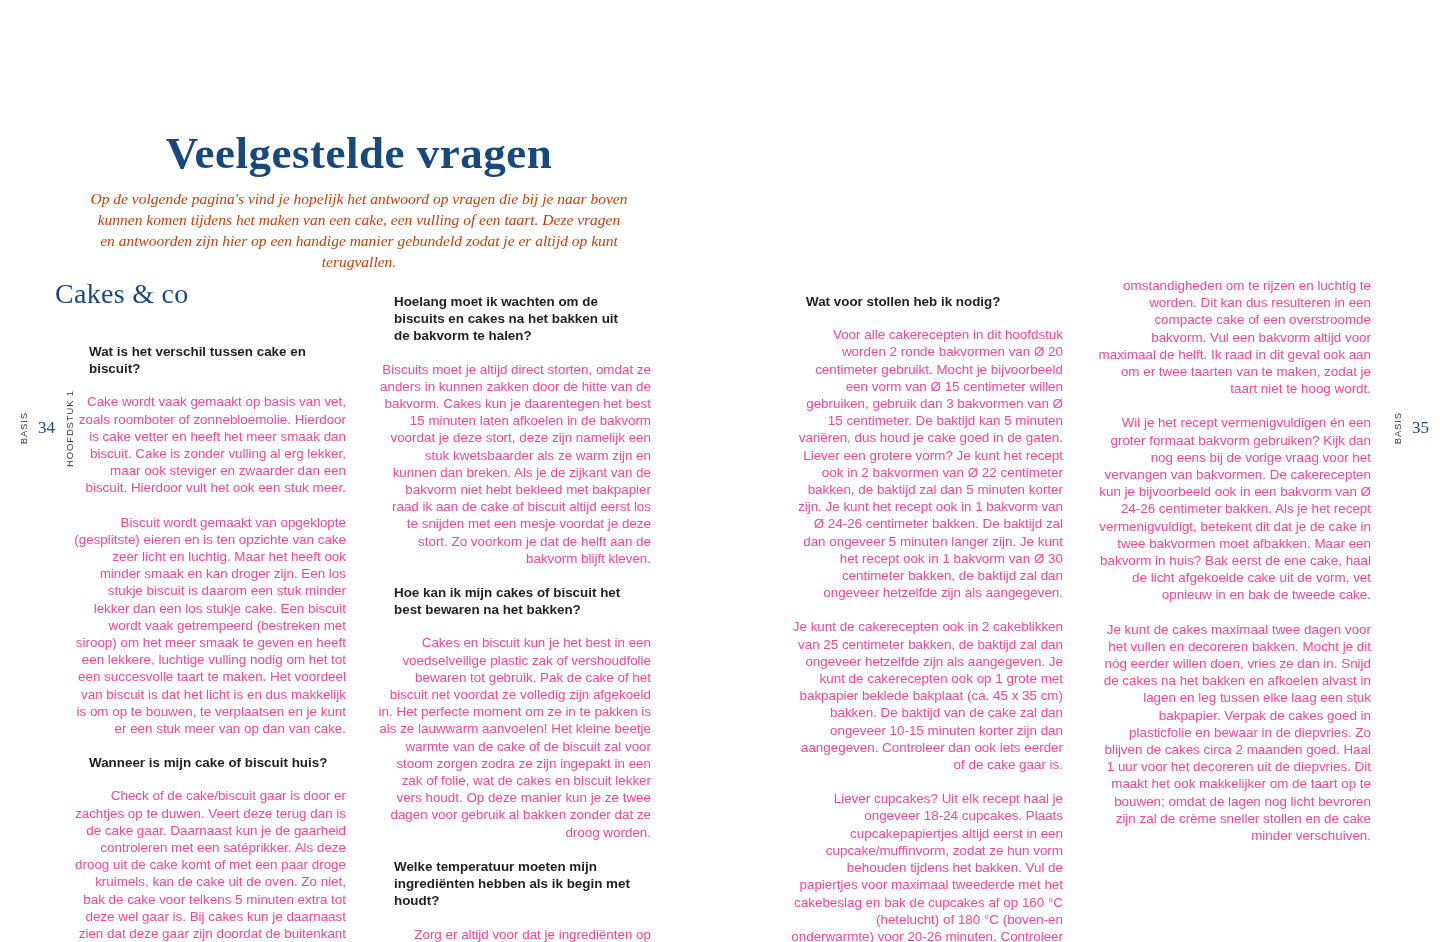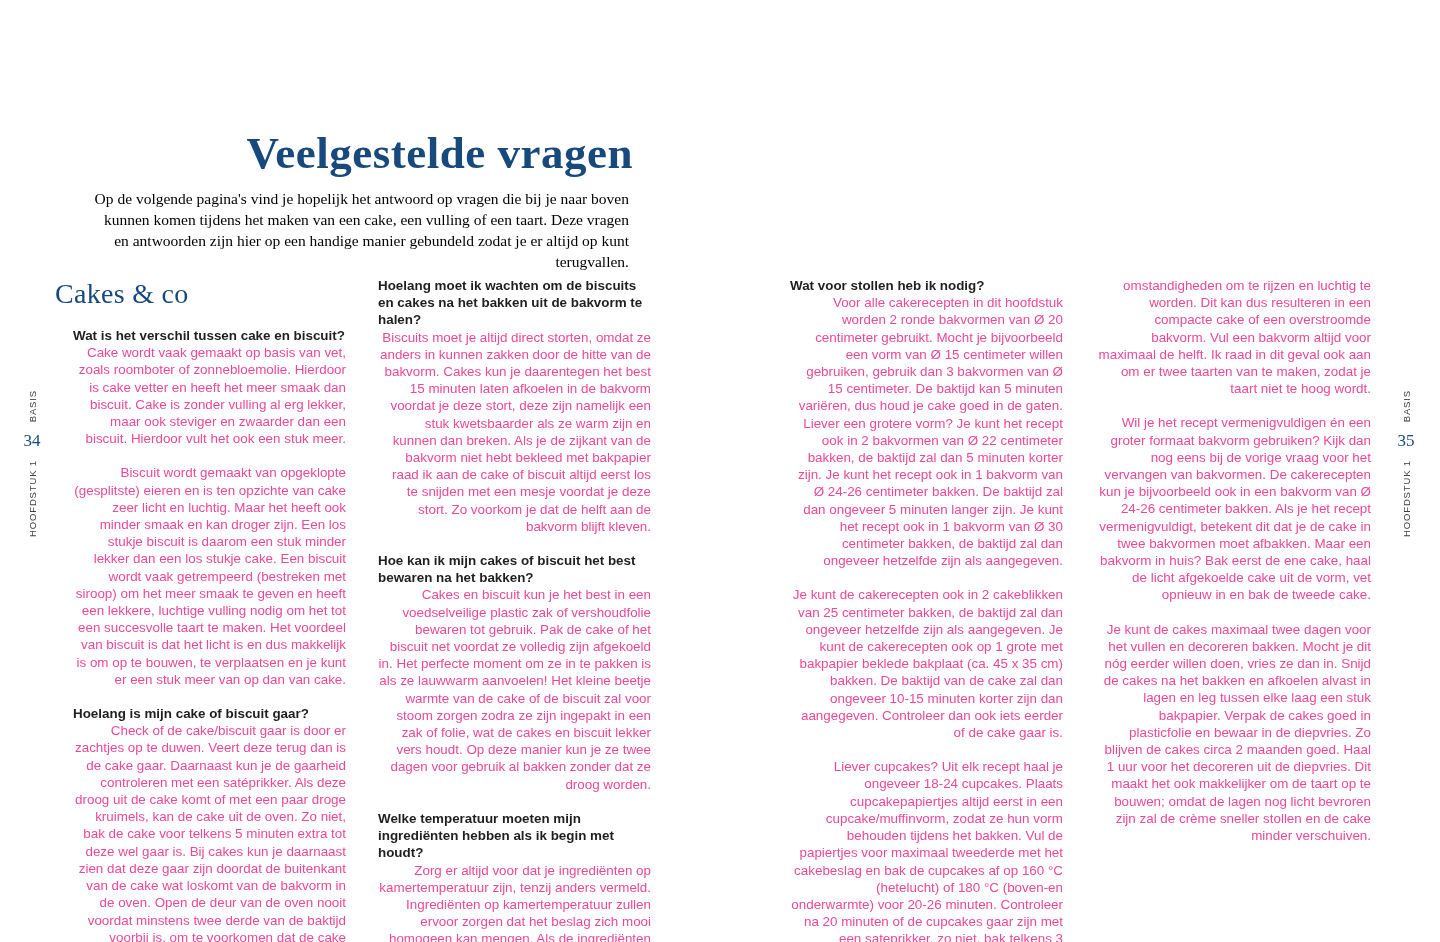--- a/index.html
+++ b/index.html
@@ -15,38 +15,39 @@
     font-family: "Liberation Sans", sans-serif;
     color: #2e2e2e;
   }
 
   
   .header {
     position: absolute;
     left: 85px;
     top: 128px;
     width: 548px;
-    text-align: right;
+    text-align: center;
   }
   .main-title {
     font-family: "Liberation Serif", serif;
     font-weight: 600;
     font-size: 45px;
     line-height: 50px;
     color: #17497d;
     margin: 0 0 10px 0;
     letter-spacing: 0.5px;
   }
   .intro {
     font-family: "Liberation Serif", serif;
     font-size: 15.5px;
     line-height: 21px;
-    color: #000000;
+    color: #c2410c;
     margin: 8px auto;
     width: 540px;
+    font-style: italic;
   }
 
   
   .section-heading {
     position: absolute;
     left: 55px;
     top: 278px;
     font-family: "Liberation Serif", serif;
     font-weight: 500;
     font-size: 28px;
@@ -66,36 +67,36 @@
   #col-0 { left: 73px;   top: 327px; }
   #col-1 { left: 378px;  top: 277px; }
   #col-2 { left: 790px;  top: 277px; }
   #col-3 { left: 1098px; top: 277px; }
 
   .col h3.q {
     font-size: 13.4px;
     line-height: 17.2px;
     font-weight: bold;
     color: #1f1f1f;
-    margin: 0;
+    margin: 16px;
   }
   .col p.p {
     margin: 0 0 17px 0;
     color: #ec4899;
     text-align: right;
   }
   .col p.p:last-child { margin-bottom: 0; }
 
   
   .rail {
     position: absolute;
     top: 390px;
     width: 28px;
     display: flex;
-    flex-direction: column;
+    flex-direction: row;
     align-items: center;
     gap: 9px;
   }
   .rail-left  { left: 18px; }
   .rail-right { left: 1392px; }
   .v-label {
     writing-mode: vertical-rl;
     transform: rotate(180deg);
     font-family: "Liberation Sans", sans-serif;
     font-size: 9.5px;
@@ -128,21 +129,21 @@
   <h1 class="main-title">Veelgestelde vragen</h1>
   <p class="intro">Op de volgende pagina's vind je hopelijk het antwoord op vragen die bij je naar boven kunnen komen tijdens het maken van een cake, een vulling of een taart. Deze vragen en antwoorden zijn hier op een handige manier gebundeld zodat je er altijd op kunt terugvallen.</p>
 </div>
 
 <h2 class="section-heading">Cakes &amp; co</h2>
 
 <div class="col" id="col-0">
     <h3 class="q">Wat is het verschil tussen cake en biscuit?</h3>
     <p class="p">Cake wordt vaak gemaakt op basis van vet, zoals roomboter of zonnebloemolie. Hierdoor is cake vetter en heeft het meer smaak dan biscuit. Cake is zonder vulling al erg lekker, maar ook steviger en zwaarder dan een biscuit. Hierdoor vult het ook een stuk meer.</p>
     <p class="p">Biscuit wordt gemaakt van opgeklopte (gesplitste) eieren en is ten opzichte van cake zeer licht en luchtig. Maar het heeft ook minder smaak en kan droger zijn. Een los stukje biscuit is daarom een stuk minder lekker dan een los stukje cake. Een biscuit wordt vaak getrempeerd (bestreken met siroop) om het meer smaak te geven en heeft een lekkere, luchtige vulling nodig om het tot een succesvolle taart te maken. Het voordeel van biscuit is dat het licht is en dus makkelijk is om op te bouwen, te verplaatsen en je kunt er een stuk meer van op dan van cake.</p>
-    <h3 class="q">Hoelang is mijn cake of biscuit gaar?</h3>
+    <h3 class="q">Wanneer is mijn cake of biscuit huis?</h3>
     <p class="p">Check of de cake/biscuit gaar is door er zachtjes op te duwen. Veert deze terug dan is de cake gaar. Daarnaast kun je de gaarheid controleren met een satéprikker. Als deze droog uit de cake komt of met een paar droge kruimels, kan de cake uit de oven. Zo niet, bak de cake voor telkens 5 minuten extra tot deze wel gaar is. Bij cakes kun je daarnaast zien dat deze gaar zijn doordat de buitenkant van de cake wat loskomt van de bakvorm in de oven. Open de deur van de oven nooit voordat minstens twee derde van de baktijd voorbij is, om te voorkomen dat de cake inzakt door het temperatuurverschil. Ik raad aan om de oven pas na 80 procent van de aangegeven baktijd te openen.</p>
   </div>
 <div class="col" id="col-1">
     <h3 class="q">Hoelang moet ik wachten om de biscuits en cakes na het bakken uit de bakvorm te halen?</h3>
     <p class="p">Biscuits moet je altijd direct storten, omdat ze anders in kunnen zakken door de hitte van de bakvorm. Cakes kun je daarentegen het best 15 minuten laten afkoelen in de bakvorm voordat je deze stort, deze zijn namelijk een stuk kwetsbaarder als ze warm zijn en kunnen dan breken. Als je de zijkant van de bakvorm niet hebt bekleed met bakpapier raad ik aan de cake of biscuit altijd eerst los te snijden met een mesje voordat je deze stort. Zo voorkom je dat de helft aan de bakvorm blijft kleven.</p>
     <h3 class="q">Hoe kan ik mijn cakes of biscuit het best bewaren na het bakken?</h3>
     <p class="p">Cakes en biscuit kun je het best in een voedselveilige plastic zak of vershoudfolie bewaren tot gebruik. Pak de cake of het biscuit net voordat ze volledig zijn afgekoeld in. Het perfecte moment om ze in te pakken is als ze lauwwarm aanvoelen! Het kleine beetje warmte van de cake of de biscuit zal voor stoom zorgen zodra ze zijn ingepakt in een zak of folie, wat de cakes en biscuit lekker vers houdt. Op deze manier kun je ze twee dagen voor gebruik al bakken zonder dat ze droog worden.</p>
     <h3 class="q">Welke temperatuur moeten mijn ingrediënten hebben als ik begin met houdt?</h3>
     <p class="p">Zorg er altijd voor dat je ingrediënten op kamertemperatuur zijn, tenzij anders vermeld. Ingrediënten op kamertemperatuur zullen ervoor zorgen dat het beslag zich mooi homogeen kan mengen. Als de ingrediënten verschillende temperaturen hebben, kan het beslag bijvoorbeeld gaan schiften wat kan leiden tot een compact en droog resultaat.</p>
   </div>

